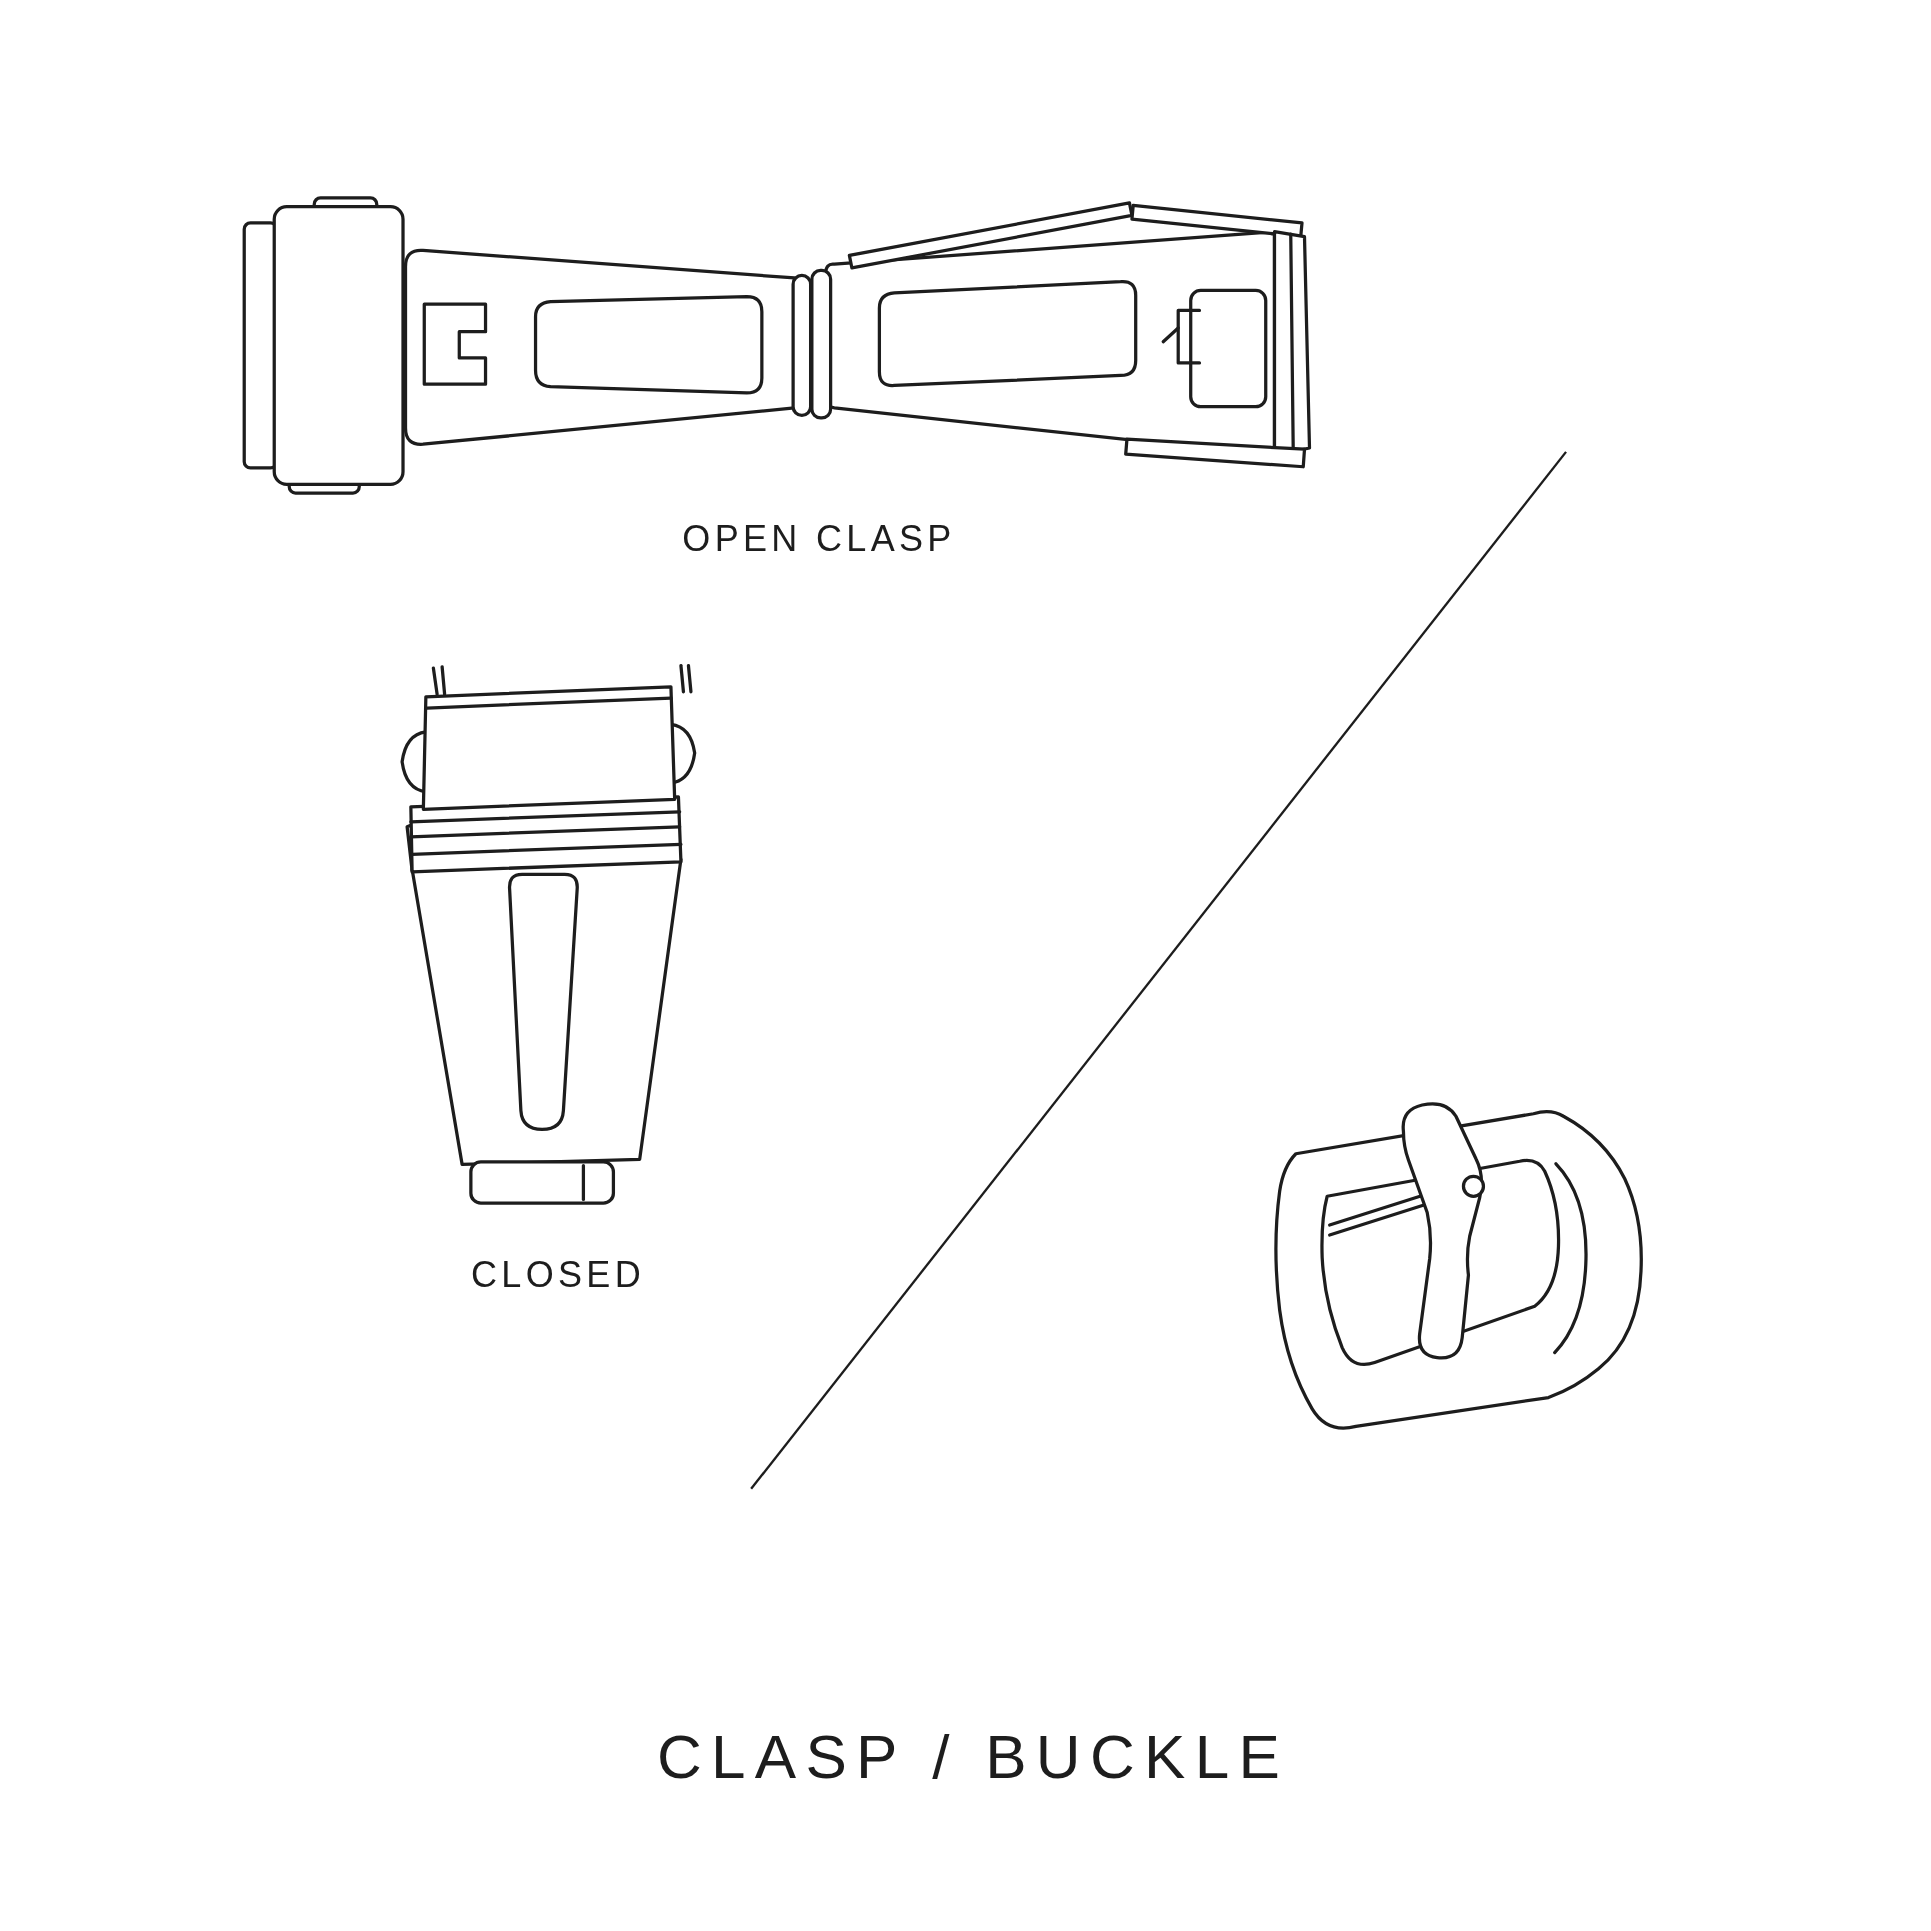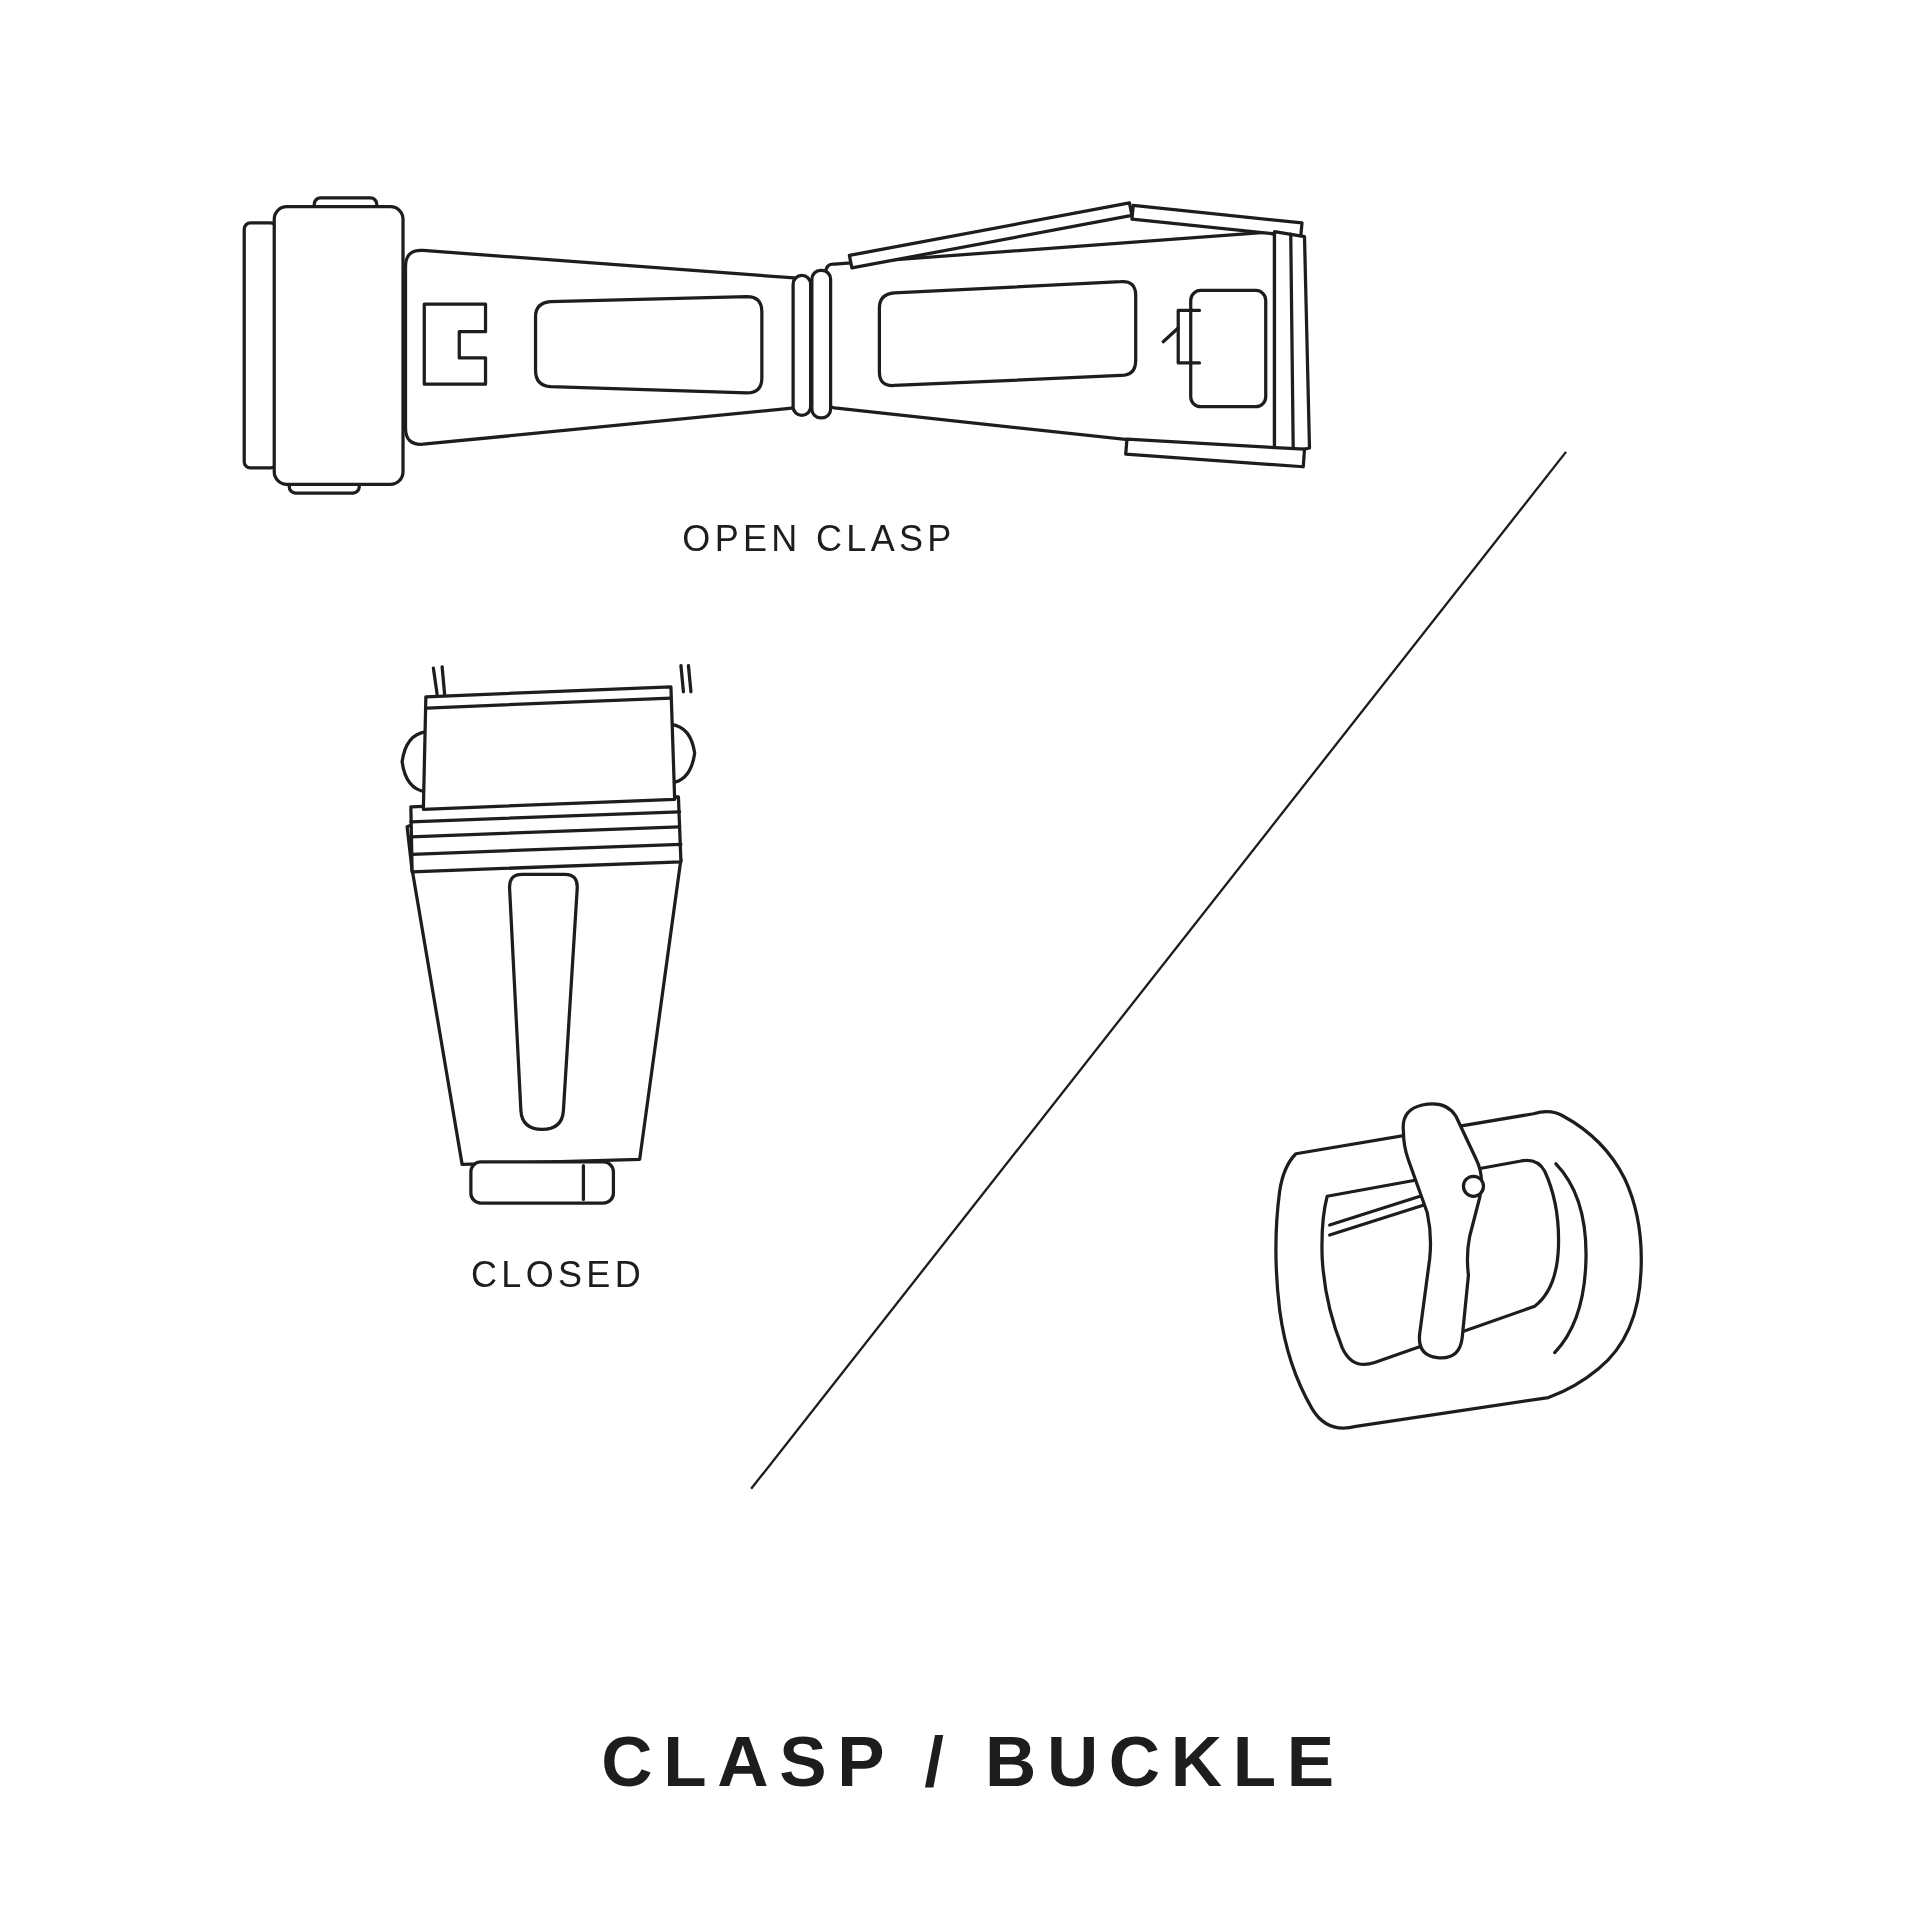--- a/index.html
+++ b/index.html
@@ -44,23 +44,23 @@
     white-space: nowrap;
     color: var(--ink, #1d1d1d);
   }
   .caption.open-clasp  { left: 819px; top: 518px; }
   .caption.closed      { left: 542px; top: 1254px; margin-left: 16px; }
   .page-title {
     position: absolute;
     left: 973px;
     top: 1721px;
     transform: translateX(-50%);
-    font-size: 71px;
+    font-size: 62px;
     letter-spacing: 0.15em;
-    font-weight: 700;
+    font-weight: 400;
     white-space: nowrap;
     color: var(--ink, #1d1d1d);
   }
 </style>
 </head>
 <body>
 
 <div class="canvas">
 
   <svg class="art" viewBox="0 0 2000 2000" aria-hidden="true">

